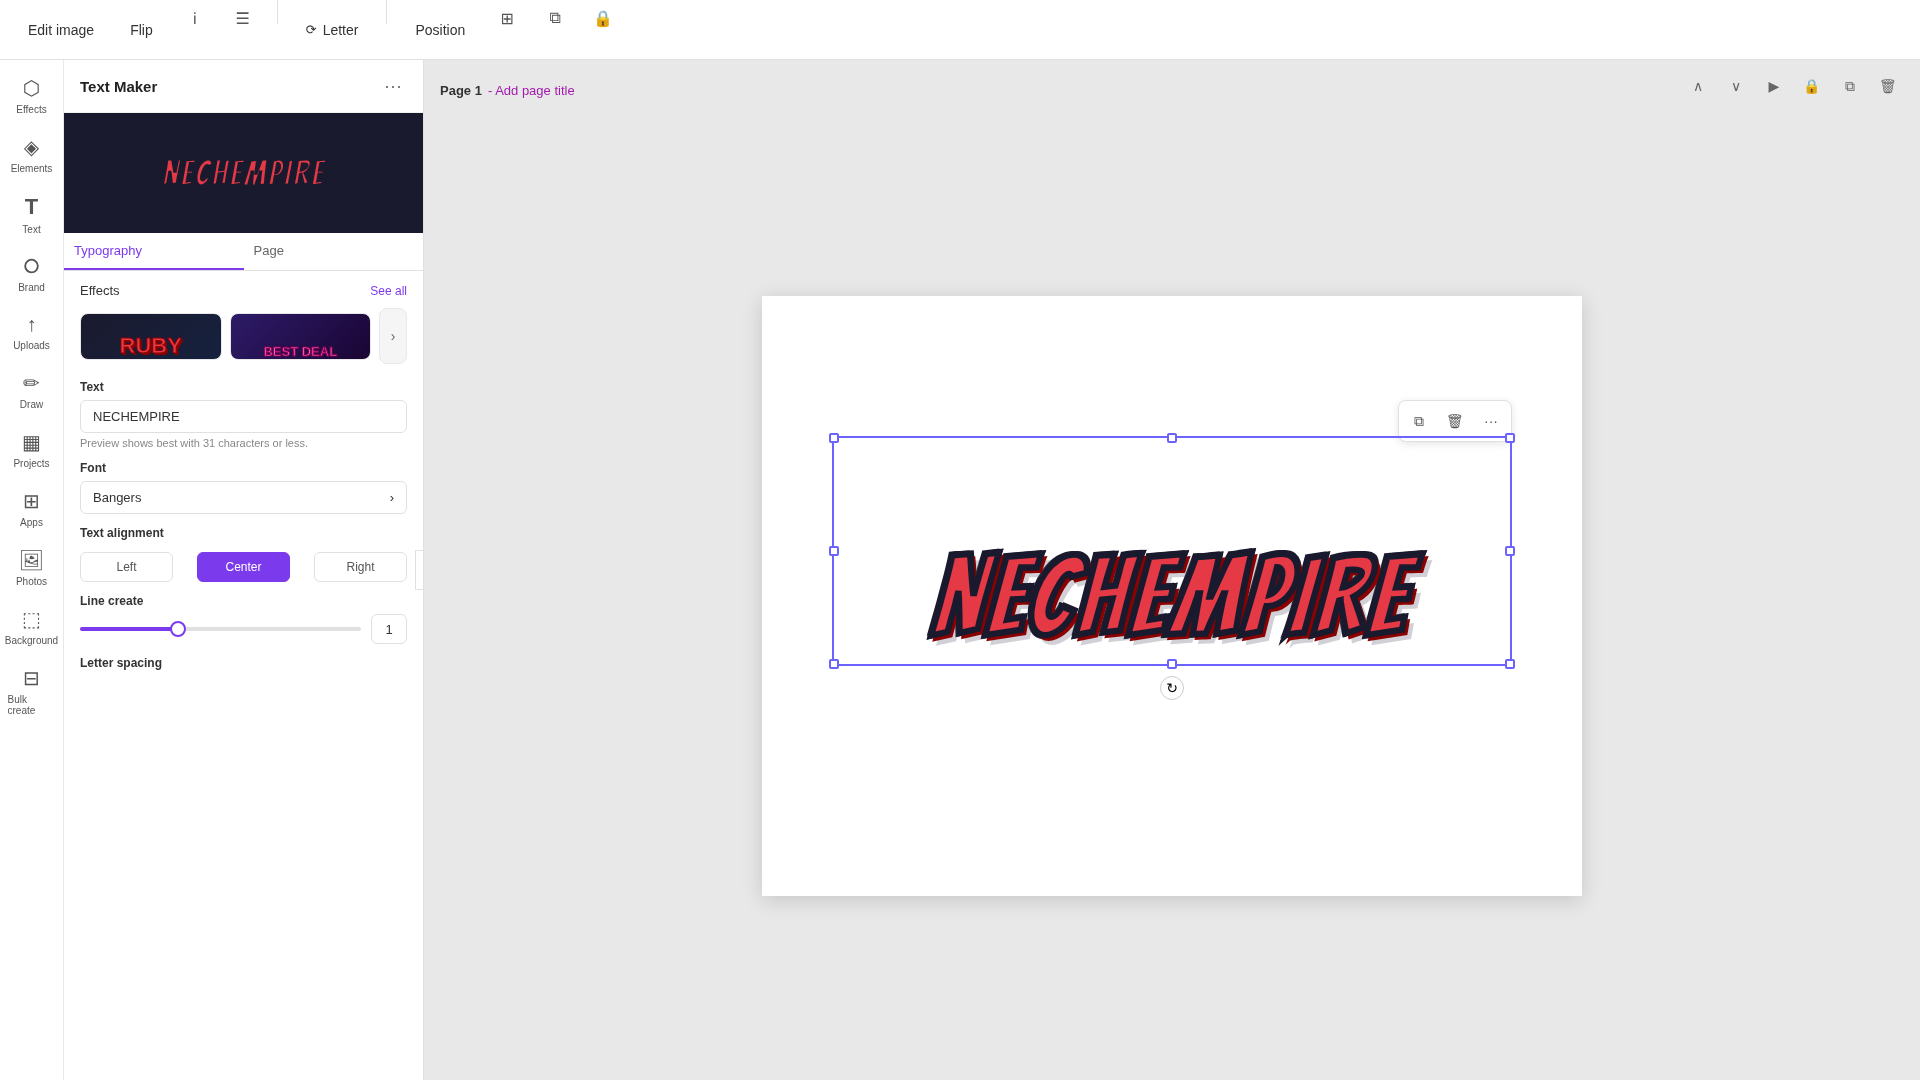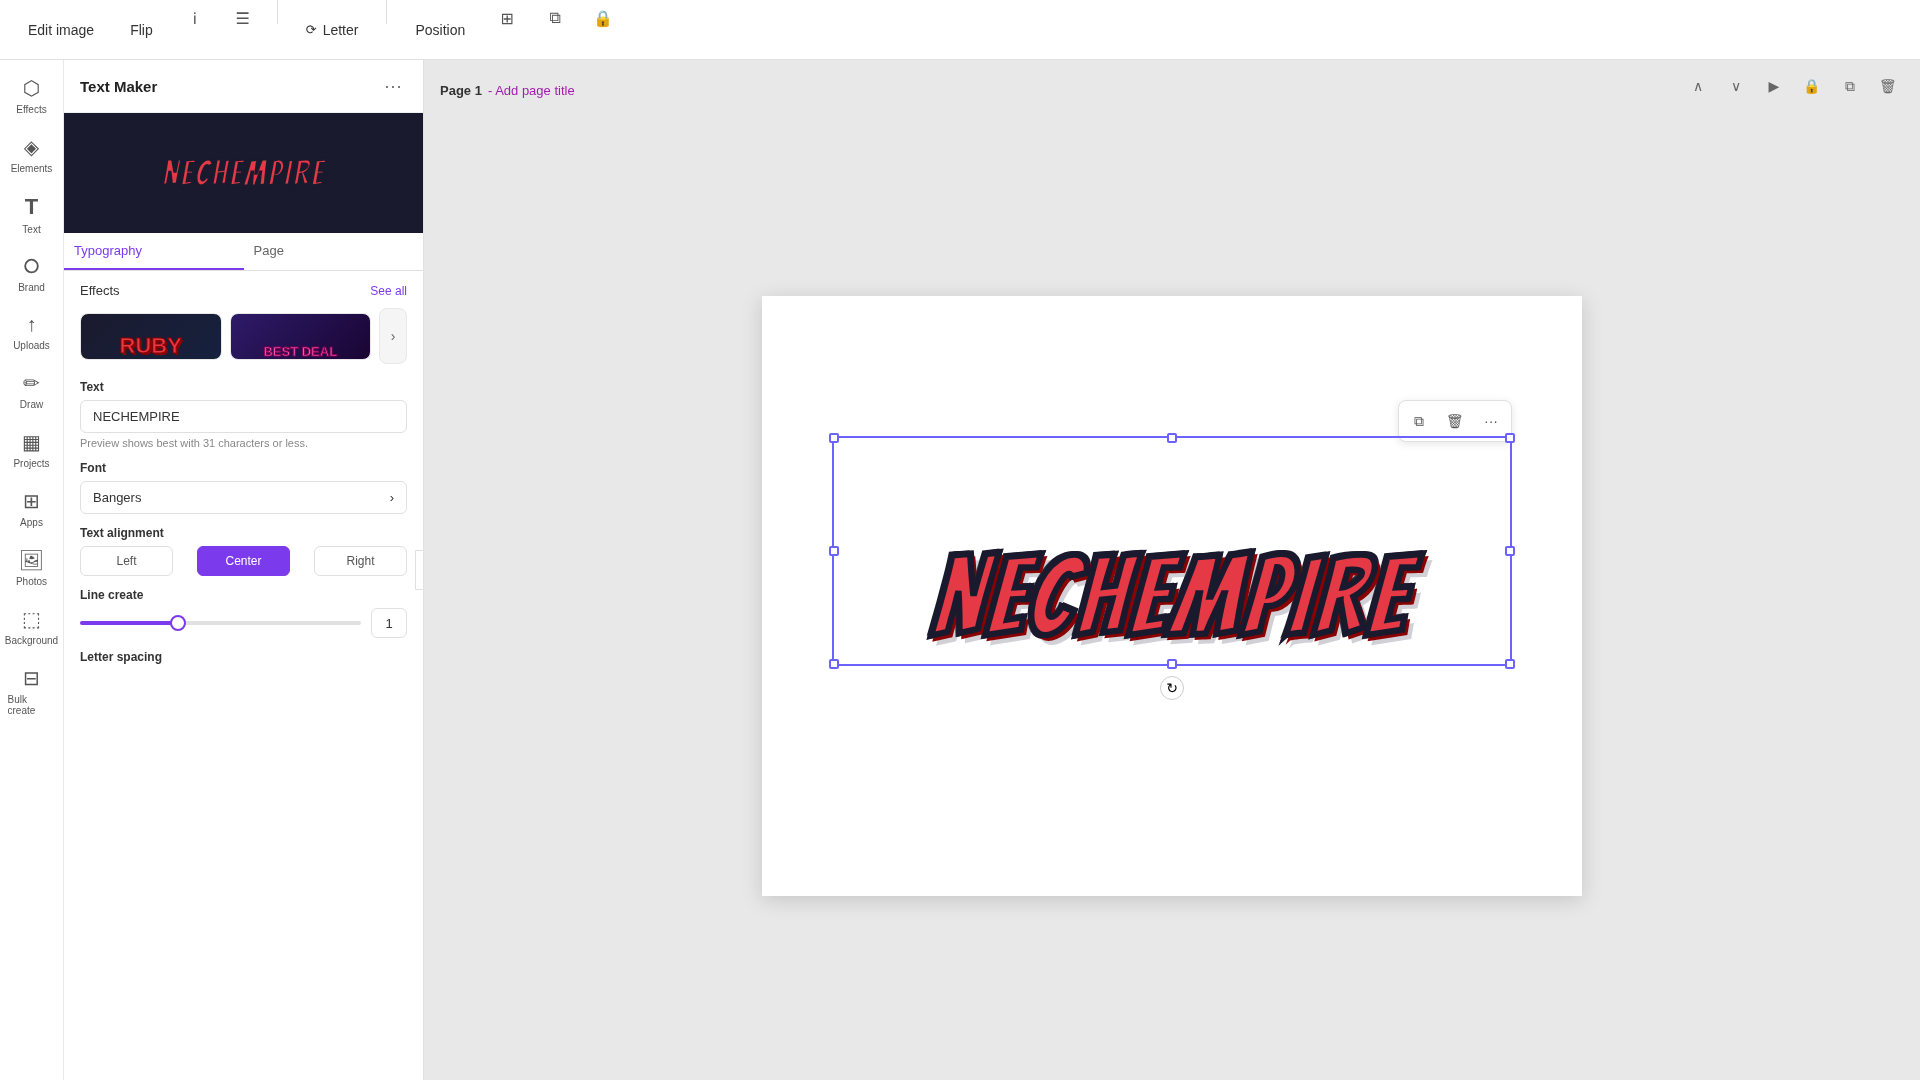--- a/index.html
+++ b/index.html
@@ -230,21 +230,21 @@
       display: flex;
       align-items: center;
       justify-content: space-between;
       cursor: pointer;
     }
 
     
     .alignment-group {
       display: flex;
       gap: 24px;
-      margin-top: 6px;
+      margin-top: 12px;
     }
     .align-btn {
       flex: 1;
       padding: 7px;
       border: 1px solid #e0e0e0;
       border-radius: 6px;
       background: #fff;
       cursor: pointer;
       font-size: 12px;
       color: #555;

